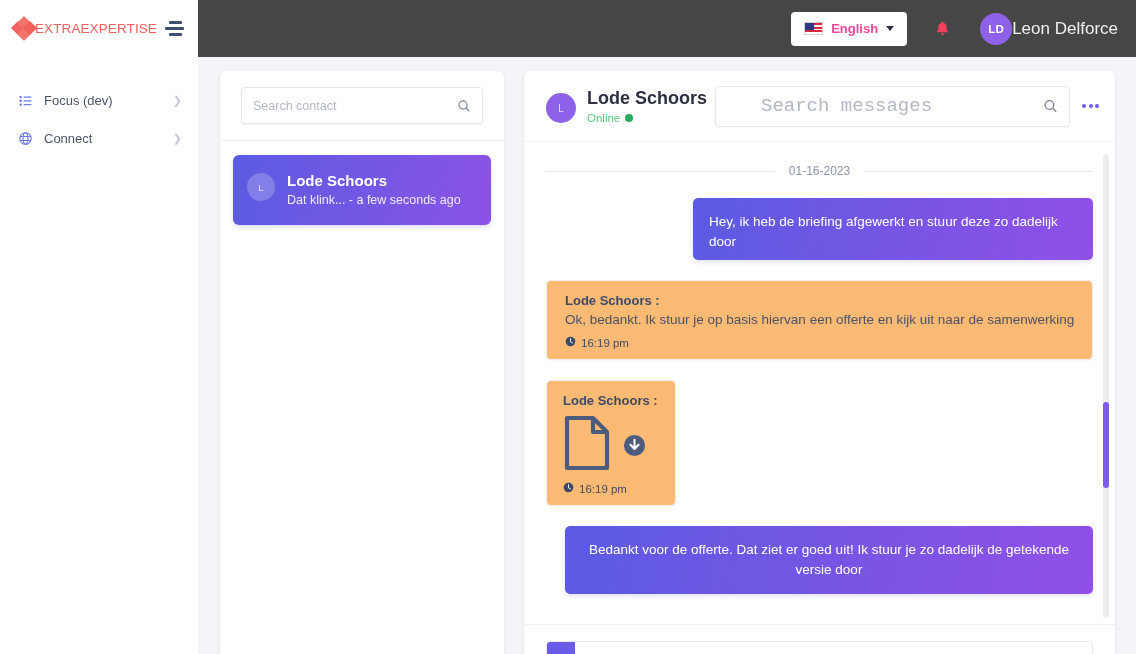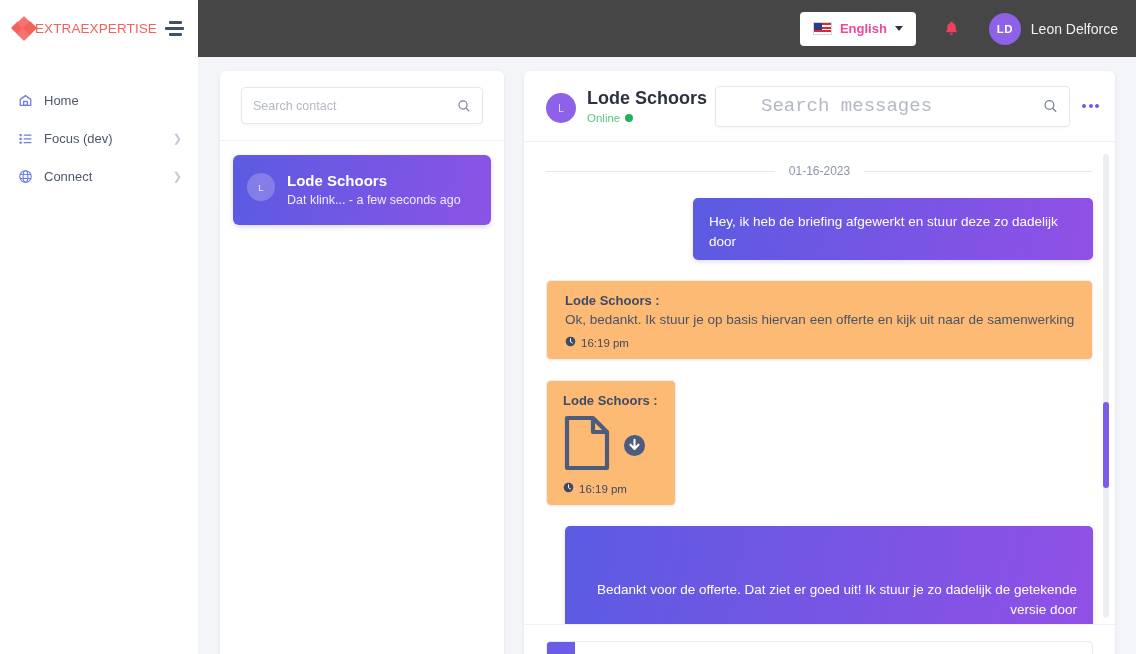--- a/index.html
+++ b/index.html
@@ -87,27 +87,27 @@
   }
   .flag .stripes { position:absolute; inset:0;
     background: repeating-linear-gradient(to bottom,
       #d8293b 0, #d8293b 1.85px, #ffffff 1.85px, #ffffff 3.7px);
   }
   .flag .canton { position:absolute; left:0; top:0; width:8.5px; height:7px; background:#2d3a85; }
   .lang-label { font-size: 13px; font-weight: bold; color:#ec4899; }
   .caret { width:0;height:0;border-left:4px solid transparent;border-right:4px solid transparent;
            border-top:5px solid #2d3142; }
   .bell { color:#f2415c; margin-right: 30px; cursor:pointer; display:flex; }
-  .user-chip { display:flex; align-items:center; gap:10px; cursor:pointer; }
+  .user-chip { display:flex; align-items:center; cursor:pointer; }
   .avatar-lg {
     width:32px;height:32px;border-radius:50%;background:#8e62e8;
     display:flex;align-items:center;justify-content:center;
     color:#fff;font-size:11.5px;font-weight:bold;letter-spacing:.3px;
   }
-  .user-name { color:#f0f0f0; font-size:14px; }
+  .user-name { color:#f0f0f0; font-size:17px; }
 
   
   .content {
     flex: 1 1 auto; display:flex; gap: 20px;
     padding: 14px 21px 0 22px;
     min-height: 0;
   }
 
   
   .contact-panel {
@@ -220,21 +220,21 @@
   .bubble-file {
     width: 130px; padding: 12px 14px 10px 16px;
   }
   .file-row { display:flex; align-items:center; gap:12px; margin-top:6px; margin-bottom:4px; }
   .dl-btn { cursor:pointer; display:flex; }
 
   .bubble-out.last {
     max-width: 528px; width:528px;
     padding: 14px 16px 14px 16px;
   }
-  .bubble-out.last .txt { text-align:right;margin-top:40px; }
+  .bubble-out.last .txt { text-align:center; }
 
   
   .scroll-track {
     position:absolute; right:6px; top: 12px; width:6px; bottom: 6px;
     background:#eceef2; border-radius:3px;
   }
   .scroll-thumb {
     position:absolute; left:0; width:6px; top: 248px; height: 86px;
     background:#7c5ce8; border-radius:3px; cursor:pointer;
   }
@@ -278,29 +278,20 @@
         <span class="brand-name">EXTRAEXPERTISE</span>
       </div>
       <div class="hamburger">
         <i></i>
           <i></i>
           <i></i>
       </div>
     </div>
 
     <nav class="nav">
-      <div class="nav-item">
-        <span class="nav-ico">
-          <svg width="15" height="15" viewBox="0 0 20 20" fill="none" stroke="currentColor" stroke-width="1.7">
-            <path d="M3 8.5 L10 3.5 L17 8.5 V16.5 H3 Z"></path>
-            <rect x="7.6" y="11.2" width="4.8" height="5.3"></rect>
-          </svg>
-        </span>
-        <span class="nav-label">Home</span>
-      </div>
 
       <div class="nav-item">
         <span class="nav-ico">
           <svg width="15" height="15" viewBox="0 0 20 20" fill="currentColor">
             <rect x="2" y="4" width="3" height="3" rx=".6"></rect>
               <rect x="7.5" y="4.8" width="10.5" height="1.6" rx=".7"></rect>
             <rect x="2" y="9" width="3" height="3" rx=".6"></rect>
               <rect x="7.5" y="9.8" width="10.5" height="1.6" rx=".7"></rect>
             <rect x="2" y="14" width="3" height="3" rx=".6"></rect>
               <rect x="7.5" y="14.8" width="10.5" height="1.6" rx=".7"></rect>

